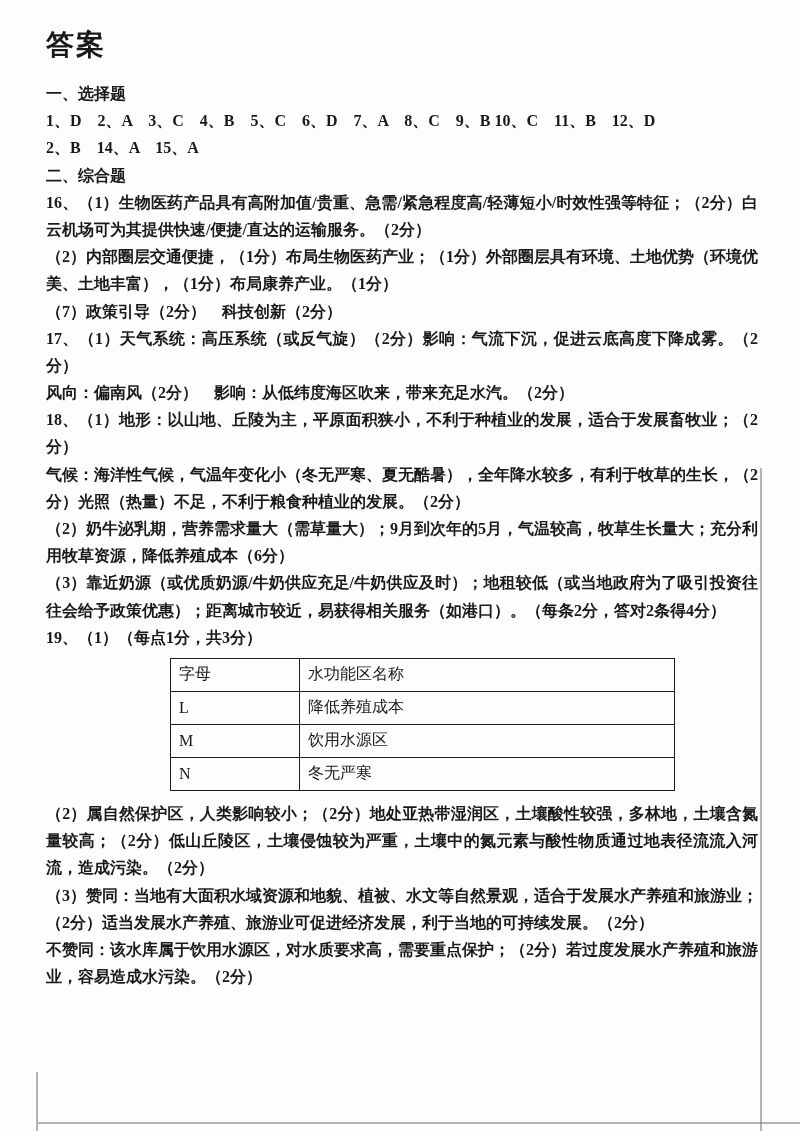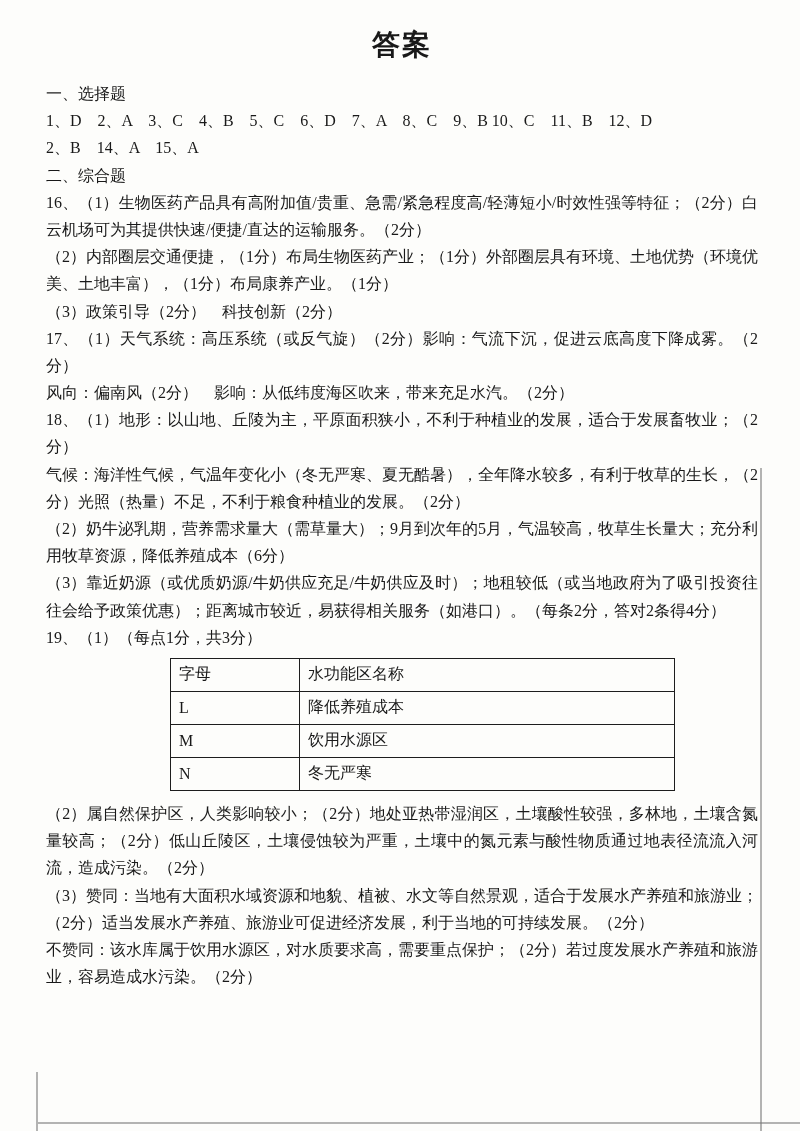--- a/index.html
+++ b/index.html
@@ -13,30 +13,30 @@
     width: 800px;
     height: 1131px;
     background: #fdfdfb;
     box-sizing: border-box;
     padding: 22px 42px 0 46px;
     overflow: hidden;
   }
   .title {
     font-size: 28px;
     font-weight: bold;
-    text-align: center;
     margin: 4px 0 16px 0;
     letter-spacing: 2px;
   }
   .para {
     font-size: 16px;
     line-height: 1.7;
     margin: 0;
     text-align: justify;
     text-justify: inter-ideograph;
+    font-weight: bold;
   }
   .answer-table {
     border-collapse: collapse;
     margin: 7px 0 9px 124px;
     table-layout: fixed;
   }
   .answer-table th, .answer-table td {
     border: 1.5px solid #1d1d1d;
     height: 30px;
     text-align: left;
@@ -64,21 +64,21 @@
   <h1 class="title">答案</h1>
 
   <p class="para">一、选择题</p>
   <p class="para">1、D　2、A　3、C　4、B　5、C　6、D　7、A　8、C　9、B 10、C　11、B　12、D</p>
   <p class="para">2、B　14、A　15、A</p>
 
   <p class="para">二、综合题</p>
 
   <p class="para">16、（1）生物医药产品具有高附加值/贵重、急需/紧急程度高/轻薄短小/时效性强等特征；（2分）白云机场可为其提供快速/便捷/直达的运输服务。（2分）</p>
   <p class="para">（2）内部圈层交通便捷，（1分）布局生物医药产业；（1分）外部圈层具有环境、土地优势（环境优美、土地丰富），（1分）布局康养产业。（1分）</p>
-  <p class="para">（3）政策引导（2分）　科技创新（2分）</p>
+  <p class="para">（7）政策引导（2分）　科技创新（2分）</p>
 
   <p class="para">17、（1）天气系统：高压系统（或反气旋）（2分）影响：气流下沉，促进云底高度下降成雾。（2分）</p>
   <p class="para">风向：偏南风（2分）　影响：从低纬度海区吹来，带来充足水汽。（2分）</p>
 
   <p class="para">18、（1）地形：以山地、丘陵为主，平原面积狭小，不利于种植业的发展，适合于发展畜牧业；（2分）</p>
   <p class="para">气候：海洋性气候，气温年变化小（冬无严寒、夏无酷暑），全年降水较多，有利于牧草的生长，（2分）光照（热量）不足，不利于粮食种植业的发展。（2分）</p>
   <p class="para">（2）奶牛泌乳期，营养需求量大（需草量大）；9月到次年的5月，气温较高，牧草生长量大；充分利用牧草资源，降低养殖成本（6分）</p>
   <p class="para">（3）靠近奶源（或优质奶源/牛奶供应充足/牛奶供应及时）；地租较低（或当地政府为了吸引投资往往会给予政策优惠）；距离城市较近，易获得相关服务（如港口）。（每条2分，答对2条得4分）</p>
 
   <p class="para">19、（1）（每点1分，共3分）</p>

